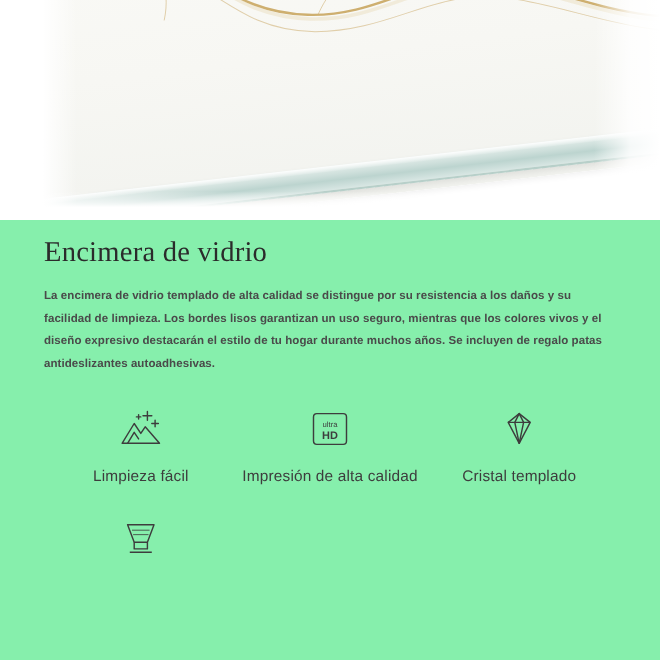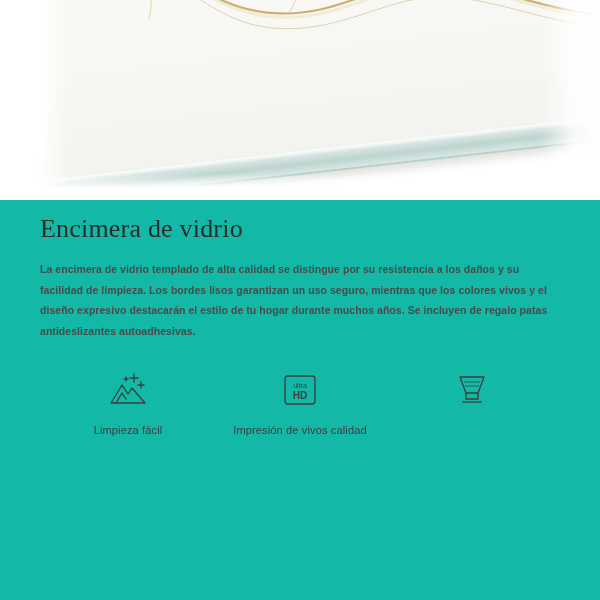--- a/index.html
+++ b/index.html
@@ -10,21 +10,21 @@
   body {
     width: 600px;
     height: 600px;
     font-family: "Liberation Sans", sans-serif;
     overflow: hidden;
   }
   .page {
     position: relative;
     width: 600px;
     height: 600px;
-    background: #14b8a6;
+    background: #86efac;
   }
 
   
   .hero {
     position: relative;
     width: 600px;
     height: 200px;
     overflow: hidden;
     background: #ffffff;
   }
@@ -136,21 +136,21 @@
   }
   .feature-icon {
     width: 46px;
     height: 46px;
     display: flex;
     align-items: center;
     justify-content: center;
     margin-bottom: 10px;
   }
   .feature-label {
-    font-size: 11px;
+    font-size: 14px;
     color: #3d3d3d;
     letter-spacing: 0.15px;
     line-height: 1.3;
   }
   svg { display: block; }
 </style>
 </head>
 <body>
 
 <div class="page">
@@ -212,24 +212,36 @@
       </div>
 
       <div class="feature">
         <div class="feature-icon">
           <svg width="40" height="38" viewBox="0 0 40 38">
             <rect x="5" y="5" width="30" height="28" rx="3" fill="none" stroke="#3d3d3d" stroke-width="1.3"></rect>
             <text x="20" y="17" text-anchor="middle" font-family="Liberation Sans, sans-serif" font-size="7" fill="#3d3d3d">ultra</text>
             <text x="20" y="28" text-anchor="middle" font-family="Liberation Sans, sans-serif" font-size="10" font-weight="bold" fill="#3d3d3d">HD</text>
           </svg>
         </div>
-        <div class="feature-label">Impresión de vivos calidad</div>
-      </div>
-
-
+        <div class="feature-label">Impresión de alta calidad</div>
+      </div>
+
+
+      <div class="feature">
+        <div class="feature-icon">
+          <svg width="40" height="38" viewBox="0 0 40 38">
+            <g fill="none" stroke="#3d3d3d" stroke-width="1.3" stroke-linejoin="round">
+              <path d="M10,13 L20,5 L30,13 L20,32 Z"></path>
+              <path d="M10,13 L30,13"></path>
+              <path d="M20,5 L16,13 L20,32 L24,13 Z"></path>
+            </g>
+          </svg>
+        </div>
+        <div class="feature-label">Cristal templado</div>
+      </div>
 
       <div class="feature">
         <div class="feature-icon">
           <svg width="40" height="38" viewBox="0 0 40 38">
             <g fill="none" stroke="#3d3d3d" stroke-width="1.3" stroke-linejoin="round">
               <path d="M8,6 L32,6 L26,22 L14,22 Z"></path>
               <path d="M14,22 L14,28 L26,28 L26,22"></path>
               <path d="M10,31 L30,31"></path>
             </g>
             <g stroke="#3d3d3d" stroke-width="1" opacity="0.75">

